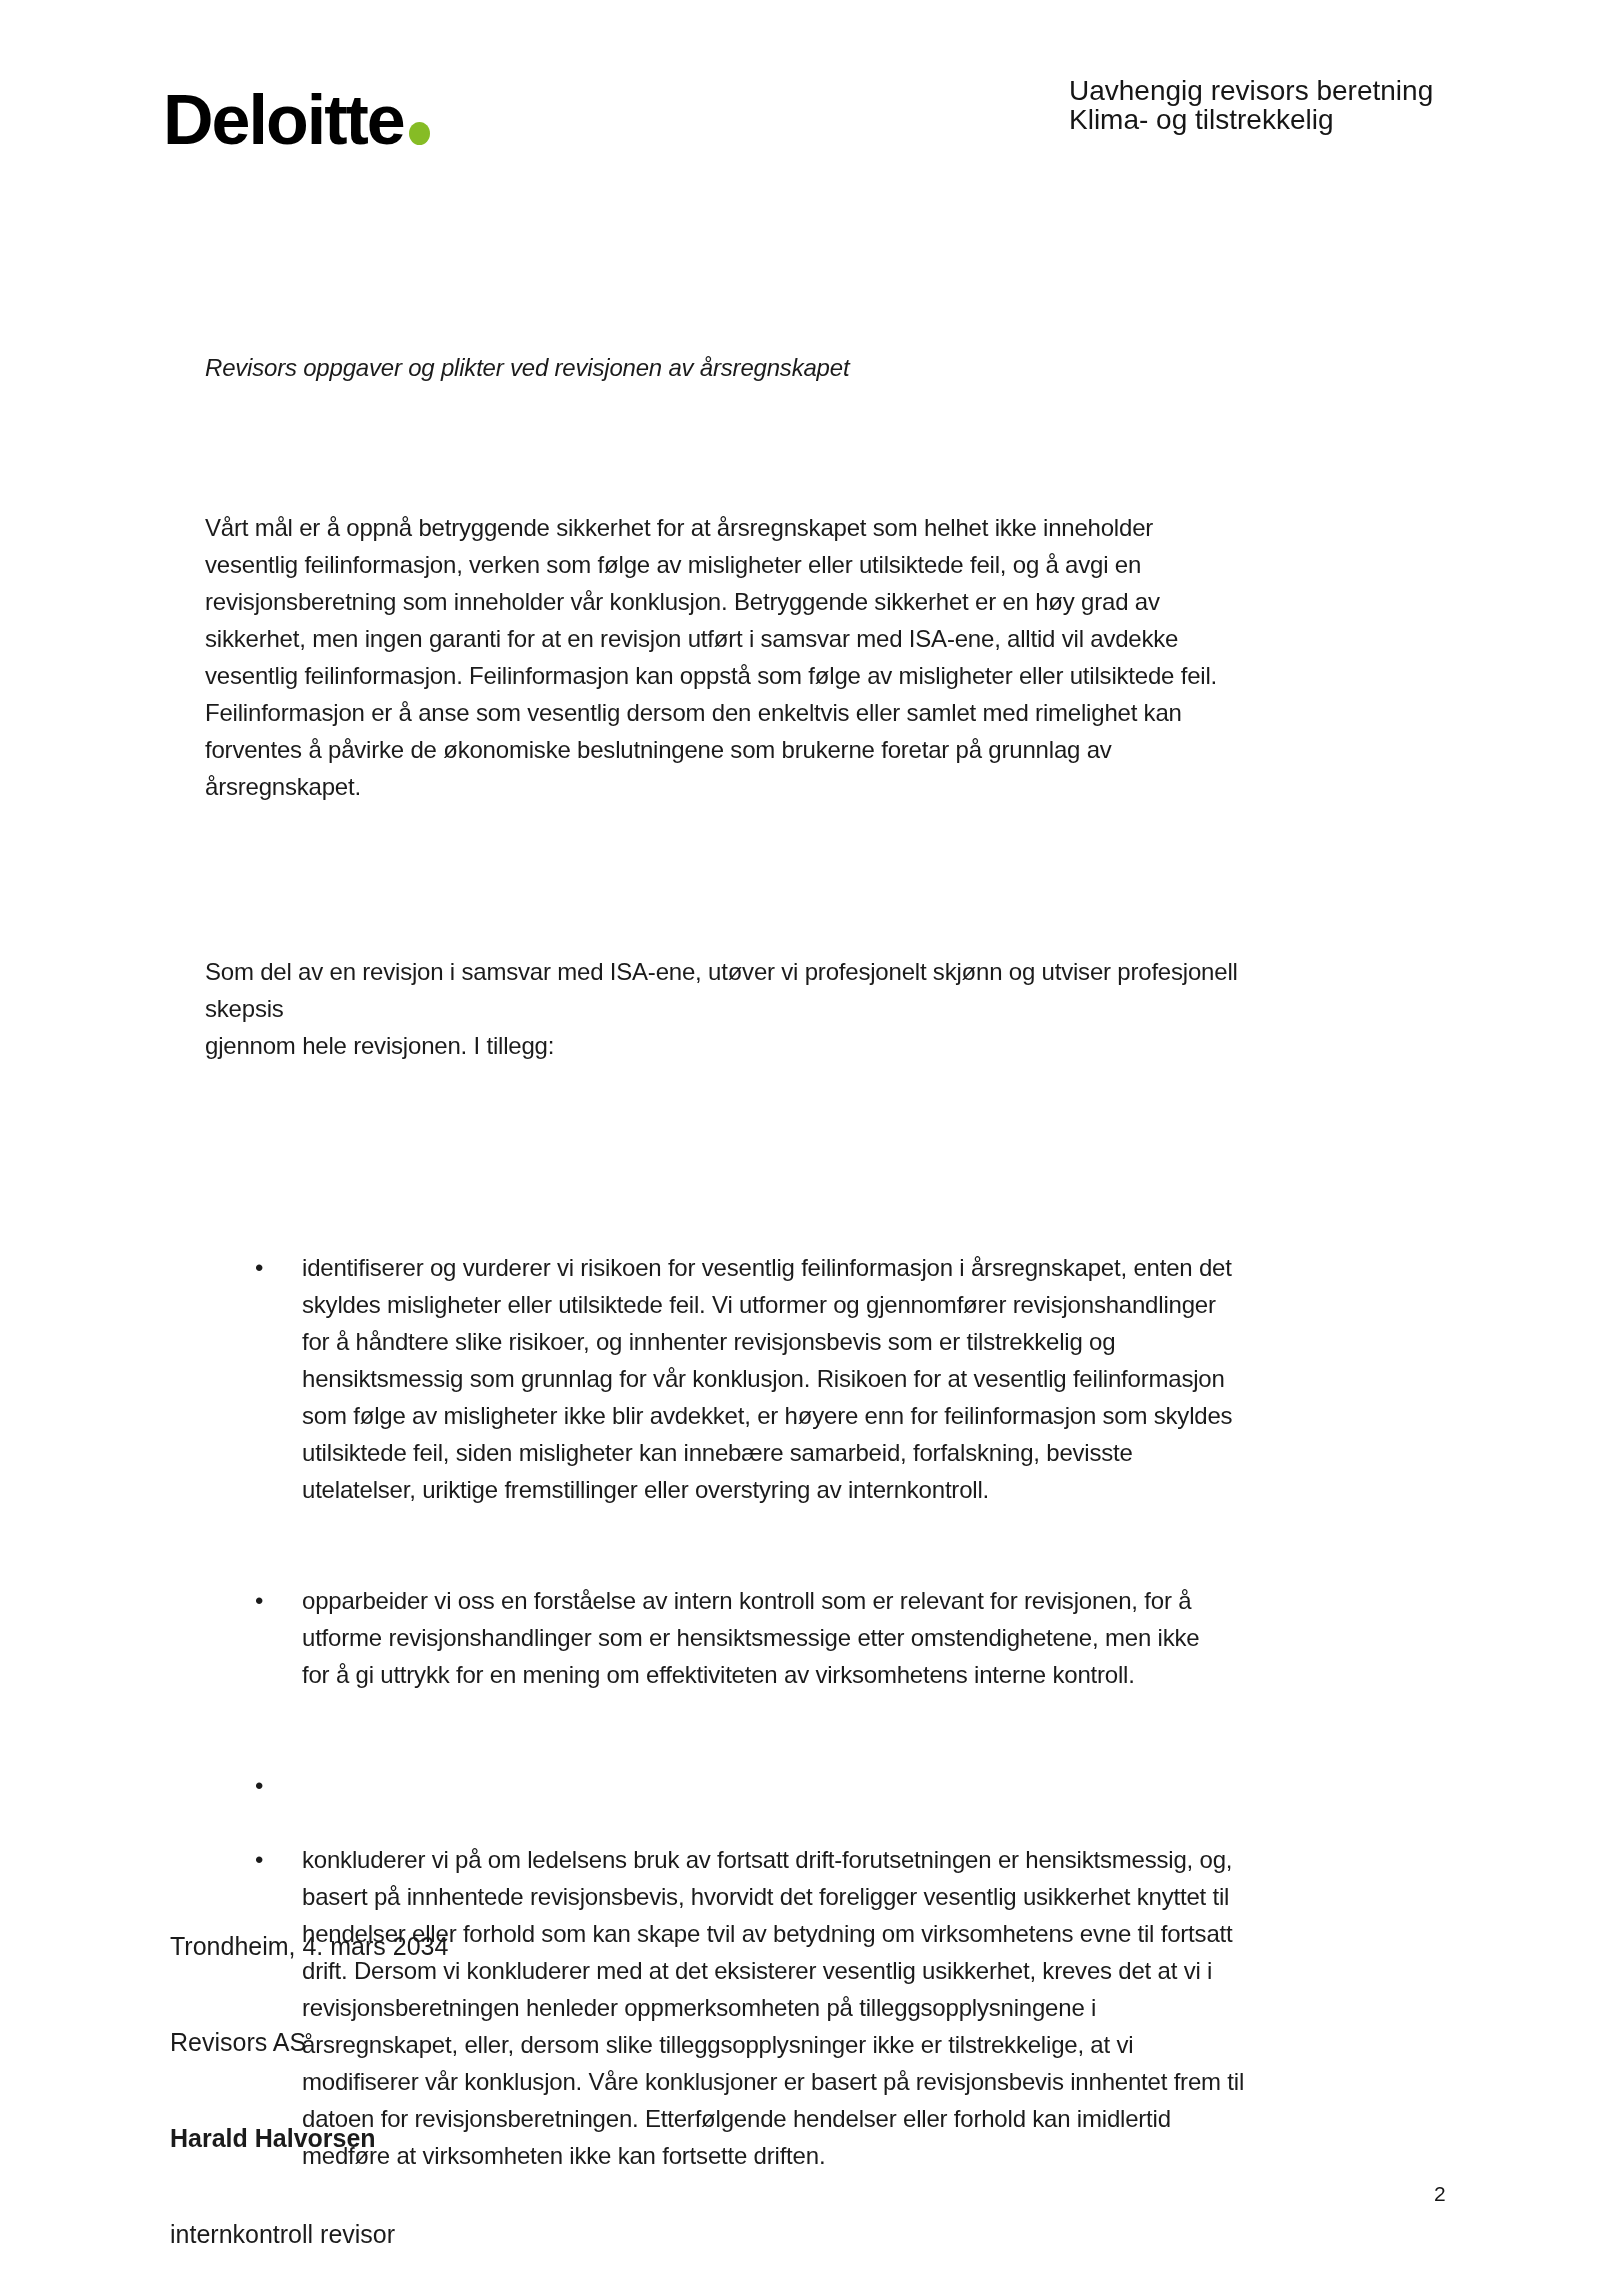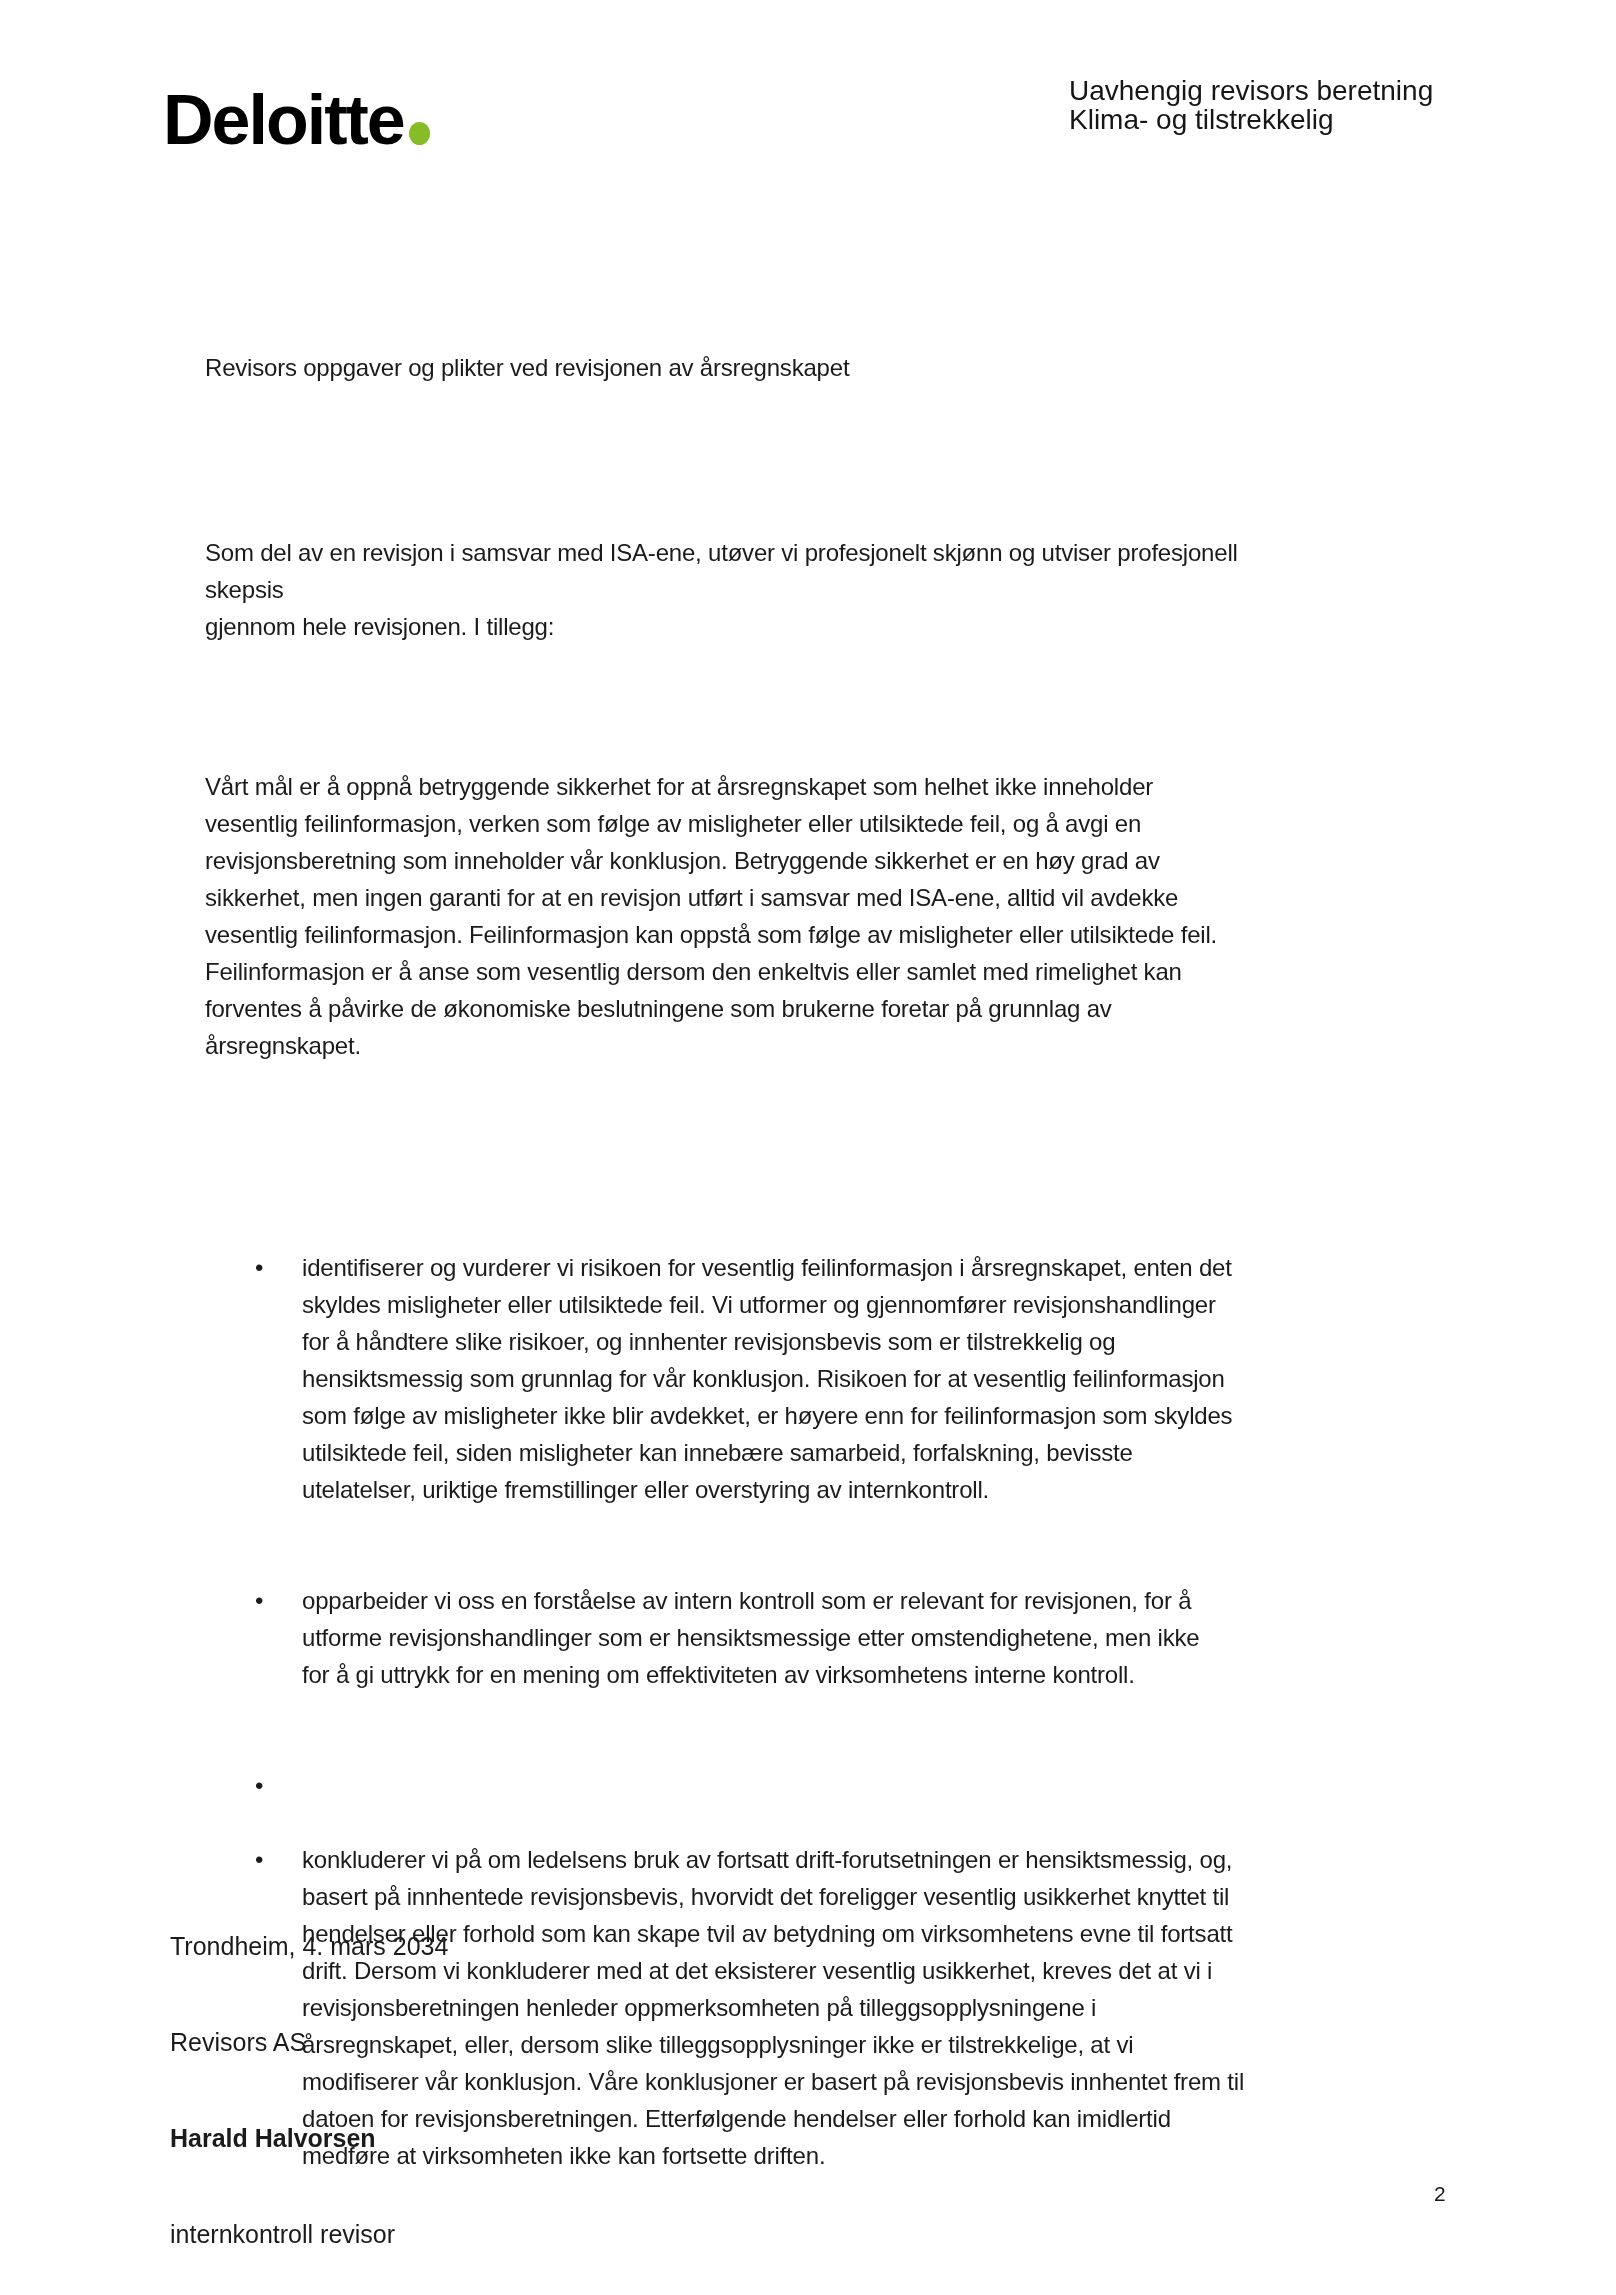--- a/index.html
+++ b/index.html
@@ -49,20 +49,21 @@
     position: absolute;
     left: 205px;
     top: 275px;
     width: 1273px;
     font-size: 24px;
     line-height: 37px;
     letter-spacing: -0.2px;
     white-space: pre;
   }
   .heading-italic {
+    font-style: italic;
   }
   .para { margin: 0; }
   .para.p1 { margin-top: 12px; }
   .para.gap { margin-top: 37px; }
   ul.bullets {
     list-style: none;
     margin: 0;
     padding: 0;
   }
   ul.bullets li {
@@ -104,32 +105,32 @@
   <div class="logo"><span>Deloitte</span><span class="logo-dot" style="background: rgb(134, 188, 37);"></span></div>
 
   <div class="header-right">
     <div>Uavhengig revisors beretning</div>
     <div>Klima- og tilstrekkelig</div>
   </div>
 
   <div class="body-col">
     <div class="heading-italic">Revisors oppgaver og plikter ved revisjonen av årsregnskapet</div>
 
-    <p class="para gap">Som del av en revisjon i samsvar med ISA-ene, utøver vi profesjonelt skjønn og utviser profesjonell
-skepsis
-gjennom hele revisjonen. I tillegg:</p>
-
     <p class="para p1">Vårt mål er å oppnå betryggende sikkerhet for at årsregnskapet som helhet ikke inneholder
 vesentlig feilinformasjon, verken som følge av misligheter eller utilsiktede feil, og å avgi en
 revisjonsberetning som inneholder vår konklusjon. Betryggende sikkerhet er en høy grad av
 sikkerhet, men ingen garanti for at en revisjon utført i samsvar med ISA-ene, alltid vil avdekke
 vesentlig feilinformasjon. Feilinformasjon kan oppstå som følge av misligheter eller utilsiktede feil.
 Feilinformasjon er å anse som vesentlig dersom den enkeltvis eller samlet med rimelighet kan
 forventes å påvirke de økonomiske beslutningene som brukerne foretar på grunnlag av
 årsregnskapet.</p>
+
+    <p class="para gap">Som del av en revisjon i samsvar med ISA-ene, utøver vi profesjonelt skjønn og utviser profesjonell
+skepsis
+gjennom hele revisjonen. I tillegg:</p>
 
     <ul class="bullets">
       <li><span class="marker">•</span><span>identifiserer og vurderer vi risikoen for vesentlig feilinformasjon i årsregnskapet, enten det
 skyldes misligheter eller utilsiktede feil. Vi utformer og gjennomfører revisjonshandlinger
 for å håndtere slike risikoer, og innhenter revisjonsbevis som er tilstrekkelig og
 hensiktsmessig som grunnlag for vår konklusjon. Risikoen for at vesentlig feilinformasjon
 som følge av misligheter ikke blir avdekket, er høyere enn for feilinformasjon som skyldes
 utilsiktede feil, siden misligheter kan innebære samarbeid, forfalskning, bevisste
 utelatelser, uriktige fremstillinger eller overstyring av internkontroll.</span></li>
       <li><span class="marker">•</span><span>opparbeider vi oss en forståelse av intern kontroll som er relevant for revisjonen, for å

